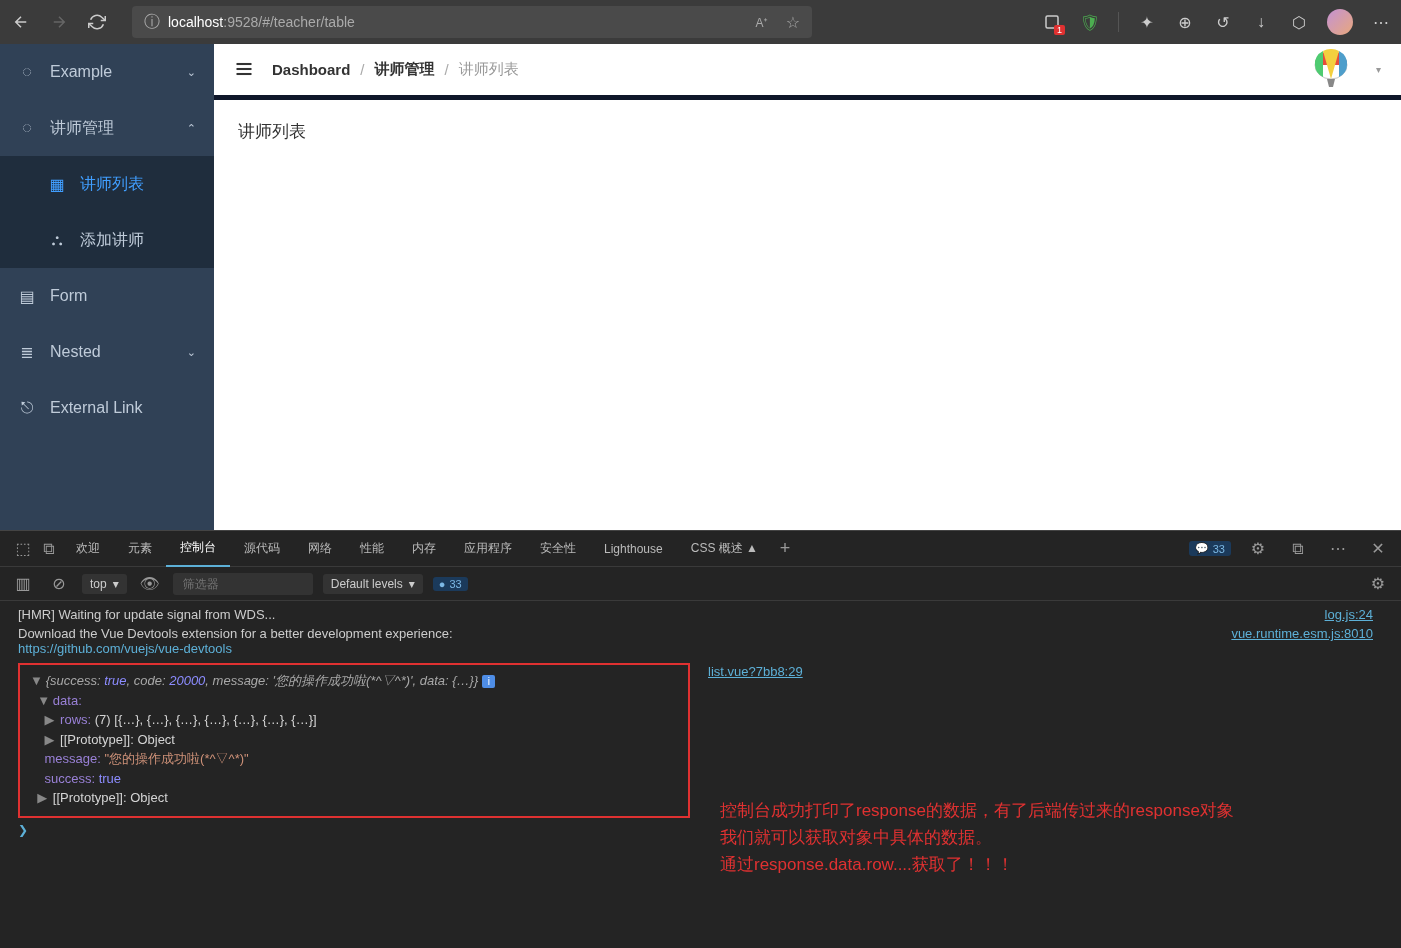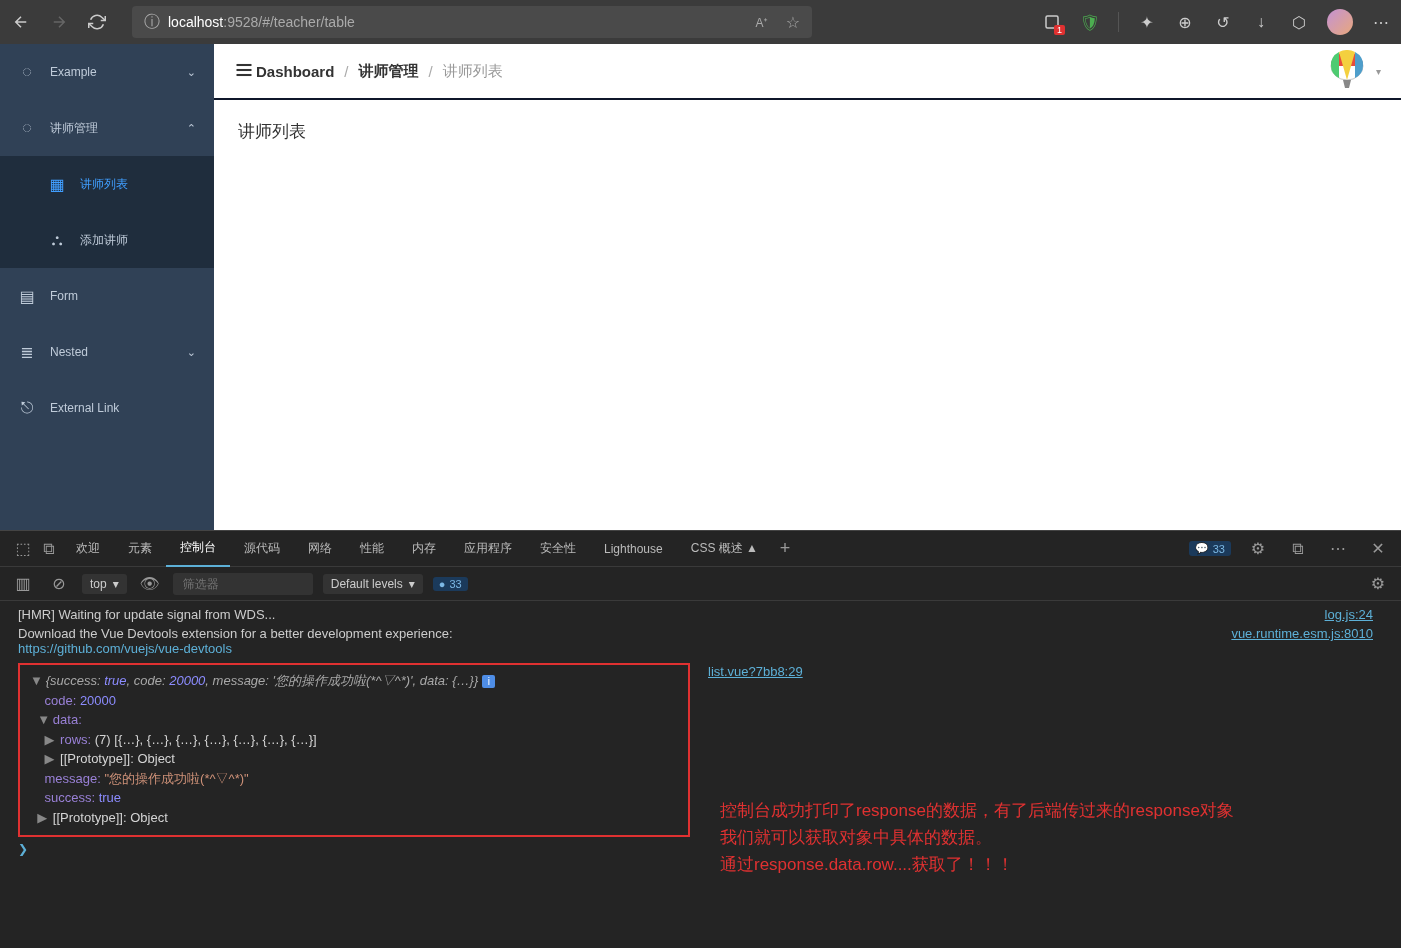--- a/index.html
+++ b/index.html
@@ -21,24 +21,24 @@
 
 
 .app-container { display: flex; height: 486px; }
 .sidebar { width: 214px; background: #304156; }
 .side-item { height: 56px; display: flex; align-items: center; padding: 0 18px; gap: 14px; color: #bfcbd9; cursor: pointer; position: relative; }
 .side-item.active { background: #263445; color: #409eff; }
 .side-item .icon { width: 18px; display: flex; justify-content: center; }
 .side-item.sub { padding-left: 48px; background: #1f2d3d; }
 .side-item.sub.active { color: #409eff; }
 .side-item .chev { margin-left: auto; font-size: 11px; }
-.side-label { font-size: 12px; }
+.side-label { font-size: 16px; }
 
 .main { flex: 1; background: #fff; }
-.topbar { height: 56px; display: flex; align-items: center; padding: 0 20px; border-bottom: 2px solid #0f172a; }
+.topbar { height: 56px; display: flex; align-items: center; padding: 0 20px; gap: 16px; border-bottom: 5px solid #0f172a; }
 .hamburger { width: 22px; height: 22px; color: #333; cursor: pointer; }
 .breadcrumb { display: flex; align-items: center; gap: 10px; font-size: 15px; }
 .bc-item { color: #333; font-weight: 600; }
 .bc-sep { color: #aaa; }
 .bc-last { color: #999; font-weight: 400; }
 .balloon { margin-left: auto; width: 42px; height: 42px; position: relative; }
 .dropdown-chev { margin-left: 8px; color: #999; font-size: 10px; }
 .content { padding: 20px 24px; }
 .page-title { color: #333; font-size: 17px; font-weight: 400; }
 
@@ -230,21 +230,20 @@
     </div>
     <div class="log-line">
       <span class="log-text"><span>Download the Vue Devtools extension for a better development experience:</span>
 <span class="log-link">https://github.com/vuejs/vue-devtools</span></span>
       <span class="log-source">vue.runtime.esm.js:8010</span>
     </div>
 
     <div style="display:flex">
       <div class="response-box">
         <div class="obj-line"><span class="disclosure">▼</span> <span class="tok-gray"><span>{success: </span><span class="tok-blue" style="font-style:italic">true</span><span>, code: </span><span class="tok-blue" style="font-style:italic">20000</span><span>, message: </span><span>'您的操作成功啦(*^▽^*)'</span><span>, data: </span><span>{…}</span><span>}</span></span><span class="info-badge">i</span></div>
-        <div class="obj-line">    <span class="tok-purple">code:</span> <span class="tok-blue">20000</span></div>
         <div class="obj-line">  <span class="disclosure">▼</span> <span class="tok-purple">data:</span></div>
         <div class="obj-line">    <span class="disclosure">▶</span> <span class="tok-purple">rows:</span> <span class="tok-white">(7) [{…}, {…}, {…}, {…}, {…}, {…}, {…}]</span></div>
         <div class="obj-line">    <span class="disclosure">▶</span> <span class="tok-white">[[Prototype]]:</span> <span class="tok-white">Object</span></div>
         <div class="obj-line">    <span class="tok-purple">message:</span> <span class="tok-orange">"您的操作成功啦(*^▽^*)"</span></div>
         <div class="obj-line">    <span class="tok-purple">success:</span> <span class="tok-blue">true</span></div>
         <div class="obj-line">  <span class="disclosure">▶</span> <span class="tok-white">[[Prototype]]:</span> <span class="tok-white">Object</span></div>
       </div>
       <div style="flex:1;text-align:left;padding:6px 10px 0 0">
         <span class="log-source">list.vue?7bb8:29</span>
       </div>

